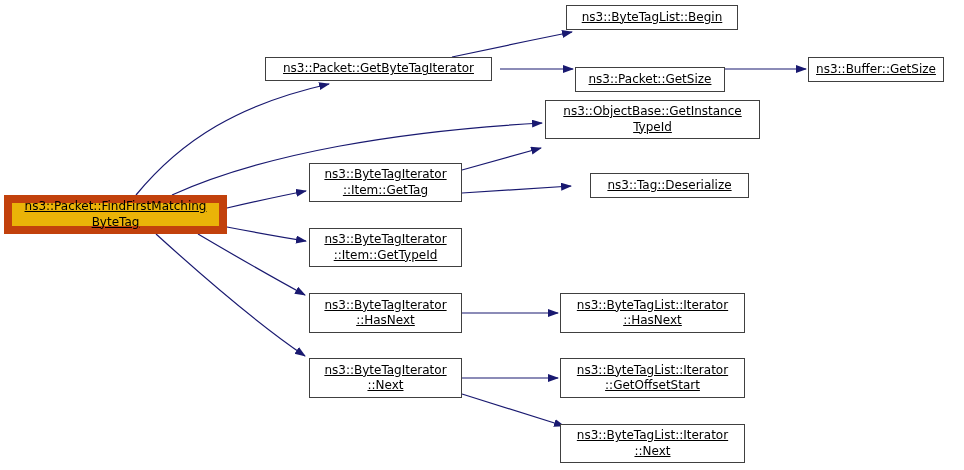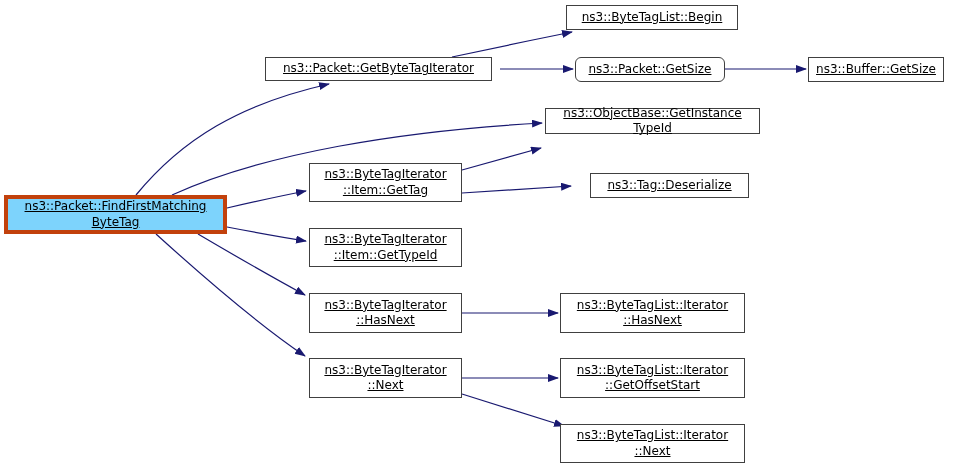--- a/index.html
+++ b/index.html
@@ -28,22 +28,22 @@
     background: #ffffff;
     border: 1px solid #404040;
     color: #000000;
     font-size: 12px;
     line-height: 15.5px;
     white-space: pre-line;
     cursor: pointer;
     text-decoration: underline;
   }
   .node.main {
-    background: #7dd3fc;
-    border: 4px solid #c2410c;
+    background: #eab308;
+    border: 8px solid #c2410c;
     cursor: default;
   }
   .edge {
     fill: none;
     stroke: #191970;
     stroke-width: 1.2;
   }
 </style>
 </head>
 <body>
@@ -69,23 +69,23 @@
     <path class="edge" d="M462,193 L571,186" marker-end="url(#arrow)"></path>
     <path class="edge" d="M462,313 L558,313" marker-end="url(#arrow)"></path>
     <path class="edge" d="M462,378 L558,378" marker-end="url(#arrow)"></path>
     <path class="edge" d="M462,394 L564,426" marker-end="url(#arrow)"></path>
   </svg>
 
   <div class="node main" style="left:4px; top:195px; width:223px; height:39px;">ns3::Packet::FindFirstMatching
 ByteTag</div>
   <div class="node" style="left:265px; top:57px; width:227px; height:24px;">ns3::Packet::GetByteTagIterator</div>
   <div class="node" style="left:566px; top:5px; width:172px; height:25px;">ns3::ByteTagList::Begin</div>
-  <div class="node" style="left:575px; top:57px; width:150px; height:25px;border-radius:6px;">ns3::Packet::GetSize</div>
+  <div class="node" style="left:575px; top:67px; width:150px; height:25px;">ns3::Packet::GetSize</div>
   <div class="node" style="left:808px; top:57px; width:136px; height:25px;">ns3::Buffer::GetSize</div>
-  <div class="node" style="left:545px; top:108px; width:215px; height:26px;">ns3::ObjectBase::GetInstance
+  <div class="node" style="left:545px; top:100px; width:215px; height:39px;">ns3::ObjectBase::GetInstance
 TypeId</div>
   <div class="node" style="left:590px; top:173px; width:159px; height:25px;">ns3::Tag::Deserialize</div>
   <div class="node" style="left:309px; top:163px; width:153px; height:39px;">ns3::ByteTagIterator
 ::Item::GetTag</div>
   <div class="node" style="left:309px; top:228px; width:153px; height:39px;">ns3::ByteTagIterator
 ::Item::GetTypeId</div>
   <div class="node" style="left:309px; top:293px; width:153px; height:40px;">ns3::ByteTagIterator
 ::HasNext</div>
   <div class="node" style="left:309px; top:358px; width:153px; height:40px;">ns3::ByteTagIterator
 ::Next</div>

